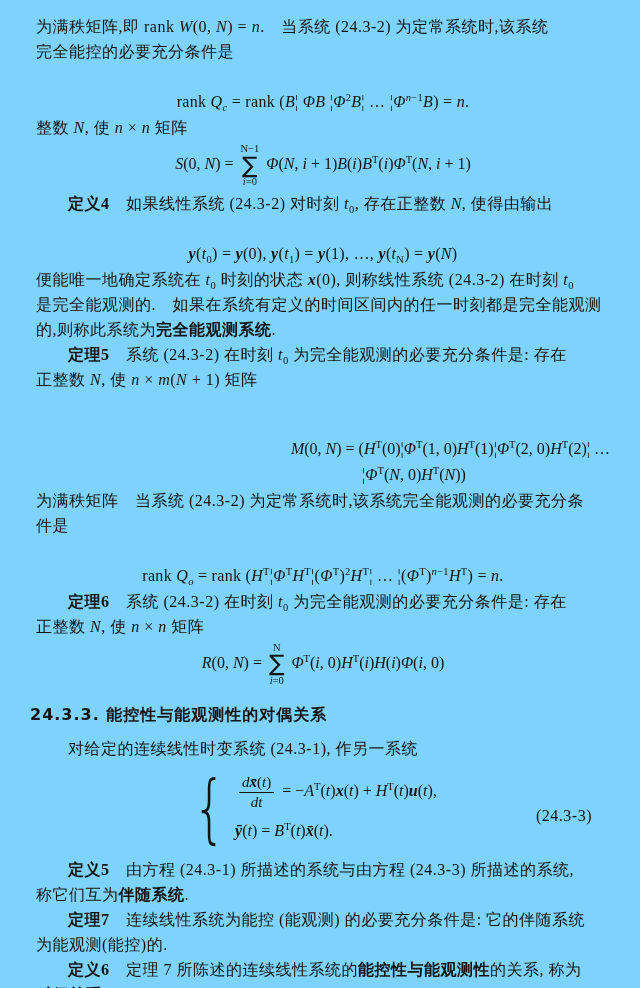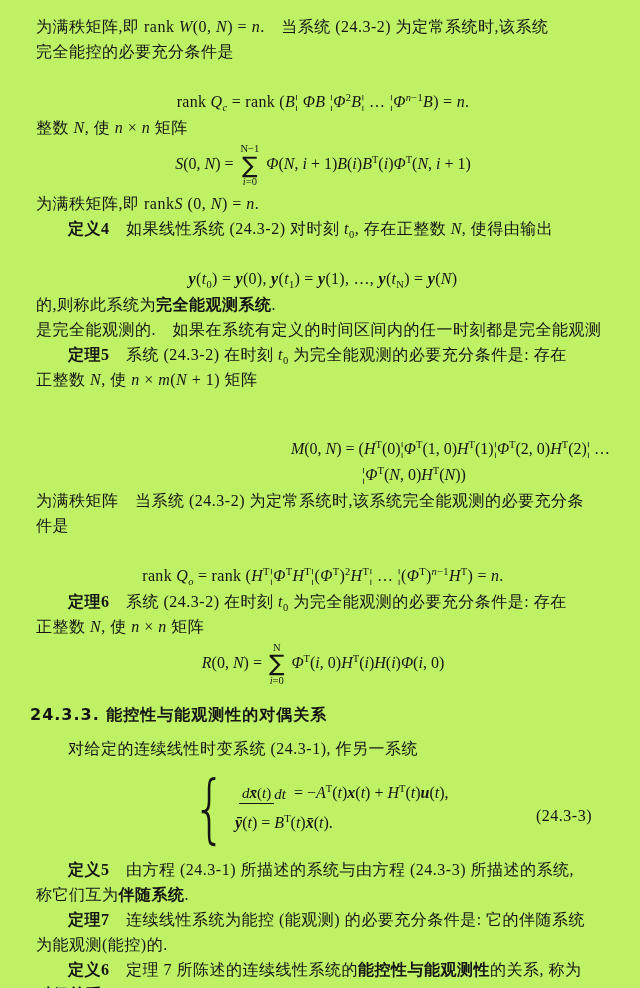--- a/index.html
+++ b/index.html
@@ -1,20 +1,20 @@
 <!DOCTYPE html>
 <html><head>
 <meta charset="utf-8">
 <style>
   html,body{margin:0;padding:0;background:#e8e8e4;}
   #page{
     position:relative;
     width:640px;height:988px;
     margin:0 auto;
-    background:#bef264;
+    background:#7dd3fc;
     color:#141414;
     overflow:hidden;
     font-family:"Liberation Serif","DejaVu Serif",serif;
     font-size:16px;
     box-sizing:border-box;
     padding:14px 30px 0 36px;
   }
   .line{
     line-height:25px;
     text-align:justify;
@@ -38,21 +38,21 @@
   .formula-left2{ text-align:center; padding-left:182px; line-height:26px; white-space:nowrap;}
   sup{font-size:10.5px; vertical-align:super; line-height:0;}
   sub{font-size:10.5px; vertical-align:sub; line-height:0;}
   .sum{
     display:inline-flex;flex-direction:column;align-items:center;
     vertical-align:middle;line-height:1;margin:0 3px;
   }
   .sum .lim{font-size:10.5px;line-height:1.1;}
   .sum .sig{font-size:23px;line-height:0.95;font-family:"DejaVu Sans",sans-serif;}
   .frac{
-    display:inline-flex;flex-direction:row;align-items:center;
+    display:inline-flex;flex-direction:column;align-items:center;
     vertical-align:middle;margin:0 4px;line-height:1.15;font-size:15px;
   }
   .frac .num{padding:0 3px 1px;border-bottom:1.5px solid #141414;}
   .frac .den{padding-top:1px;}
   #section-heading{
     font-family:"DejaVu Sans","Liberation Sans",sans-serif;
     font-weight:bold;
     font-size:16px;
     letter-spacing:1px;
     margin:12px 0 8px -6px;
@@ -93,25 +93,25 @@
 
   <div class="line">为满秩矩阵,即 rank <i>W</i>(0, <i>N</i>) = <i>n</i>.　当系统 (24.3-2) 为定常系统时,该系统</div>
   <div class="line">完全能控的必要充分条件是</div>
   <div class="formula">rank <i>Q</i><sub><i>c</i></sub> = rank (<i>B</i>¦ <i>ΦB</i> ¦<i>Φ</i><sup>2</sup><i>B</i>¦ … ¦<i>Φ</i><sup><i>n</i>−1</sup><i>B</i>) = <i>n</i>.</div>
   <div class="line">整数 <i>N</i>, 使 <i>n</i> × <i>n</i> 矩阵</div>
   <div class="formula-tall"><i>S</i>(0, <i>N</i>) = <span class="sum">
         <span class="lim">N−1</span>
         <span class="sig">∑</span>
         <span class="lim"><i>i</i>=0</span>
       </span> <i>Φ</i>(<i>N</i>, <i>i</i> + 1)<i>B</i>(<i>i</i>)<i>B</i><sup>T</sup>(<i>i</i>)<i>Φ</i><sup>T</sup>(<i>N</i>, <i>i</i> + 1)</div>
-  <div class="line">为满秩矩阵,即 rank<i>S</i> (0, <i>N</i>) = <i>n</i>.</div>
   <div class="line indent"><b>定义4</b>　如果线性系统 (24.3-2) 对时刻 <i>t</i><sub>0</sub>, 存在正整数 <i>N</i>, 使得由输出</div>
   <div class="formula"><b><i>y</i></b>(<i>t</i><sub>0</sub>) = <b><i>y</i></b>(0), <b><i>y</i></b>(<i>t</i><sub>1</sub>) = <b><i>y</i></b>(1), …, <b><i>y</i></b>(<i>t</i><sub>N</sub>) = <b><i>y</i></b>(<i>N</i>)</div>
+  <div class="line">便能唯一地确定系统在 <i>t</i><sub>0</sub> 时刻的状态 <b><i>x</i></b>(0), 则称线性系统 (24.3-2) 在时刻 <i>t</i><sub>0</sub></div>
+  <div class="line">是完全能观测的.　如果在系统有定义的时间区间内的任一时刻都是完全能观测</div>
   <div class="line">的,则称此系统为<b>完全能观测系统</b>.</div>
-  <div class="line">是完全能观测的.　如果在系统有定义的时间区间内的任一时刻都是完全能观测</div>
   <div class="line indent"><b>定理5</b>　系统 (24.3-2) 在时刻 <i>t</i><sub>0</sub> 为完全能观测的必要充分条件是: 存在</div>
   <div class="line">正整数 <i>N</i>, 使 <i>n</i> × <i>m</i>(<i>N</i> + 1) 矩阵</div>
   <div class="formula-left"><i>M</i>(0, <i>N</i>) = (<i>H</i><sup>T</sup>(0)¦<i>Φ</i><sup>T</sup>(1, 0)<i>H</i><sup>T</sup>(1)¦<i>Φ</i><sup>T</sup>(2, 0)<i>H</i><sup>T</sup>(2)¦ …</div>
   <div class="formula-left2">¦<i>Φ</i><sup>T</sup>(<i>N</i>, 0)<i>H</i><sup>T</sup>(<i>N</i>))</div>
   <div class="line">为满秩矩阵　当系统 (24.3-2) 为定常系统时,该系统完全能观测的必要充分条</div>
   <div class="line">件是</div>
   <div class="formula">rank <i>Q</i><sub><i>o</i></sub> = rank (<i>H</i><sup>T</sup>¦<i>Φ</i><sup>T</sup><i>H</i><sup>T</sup>¦(<i>Φ</i><sup>T</sup>)<sup>2</sup><i>H</i><sup>T</sup>¦ … ¦(<i>Φ</i><sup>T</sup>)<sup><i>n</i>−1</sup><i>H</i><sup>T</sup>) = <i>n</i>.</div>
   <div class="line indent"><b>定理6</b>　系统 (24.3-2) 在时刻 <i>t</i><sub>0</sub> 为完全能观测的必要充分条件是: 存在</div>
   <div class="line">正整数 <i>N</i>, 使 <i>n</i> × <i>n</i> 矩阵</div>
   <div class="formula-tall"><i>R</i>(0, <i>N</i>) = <span class="sum">

